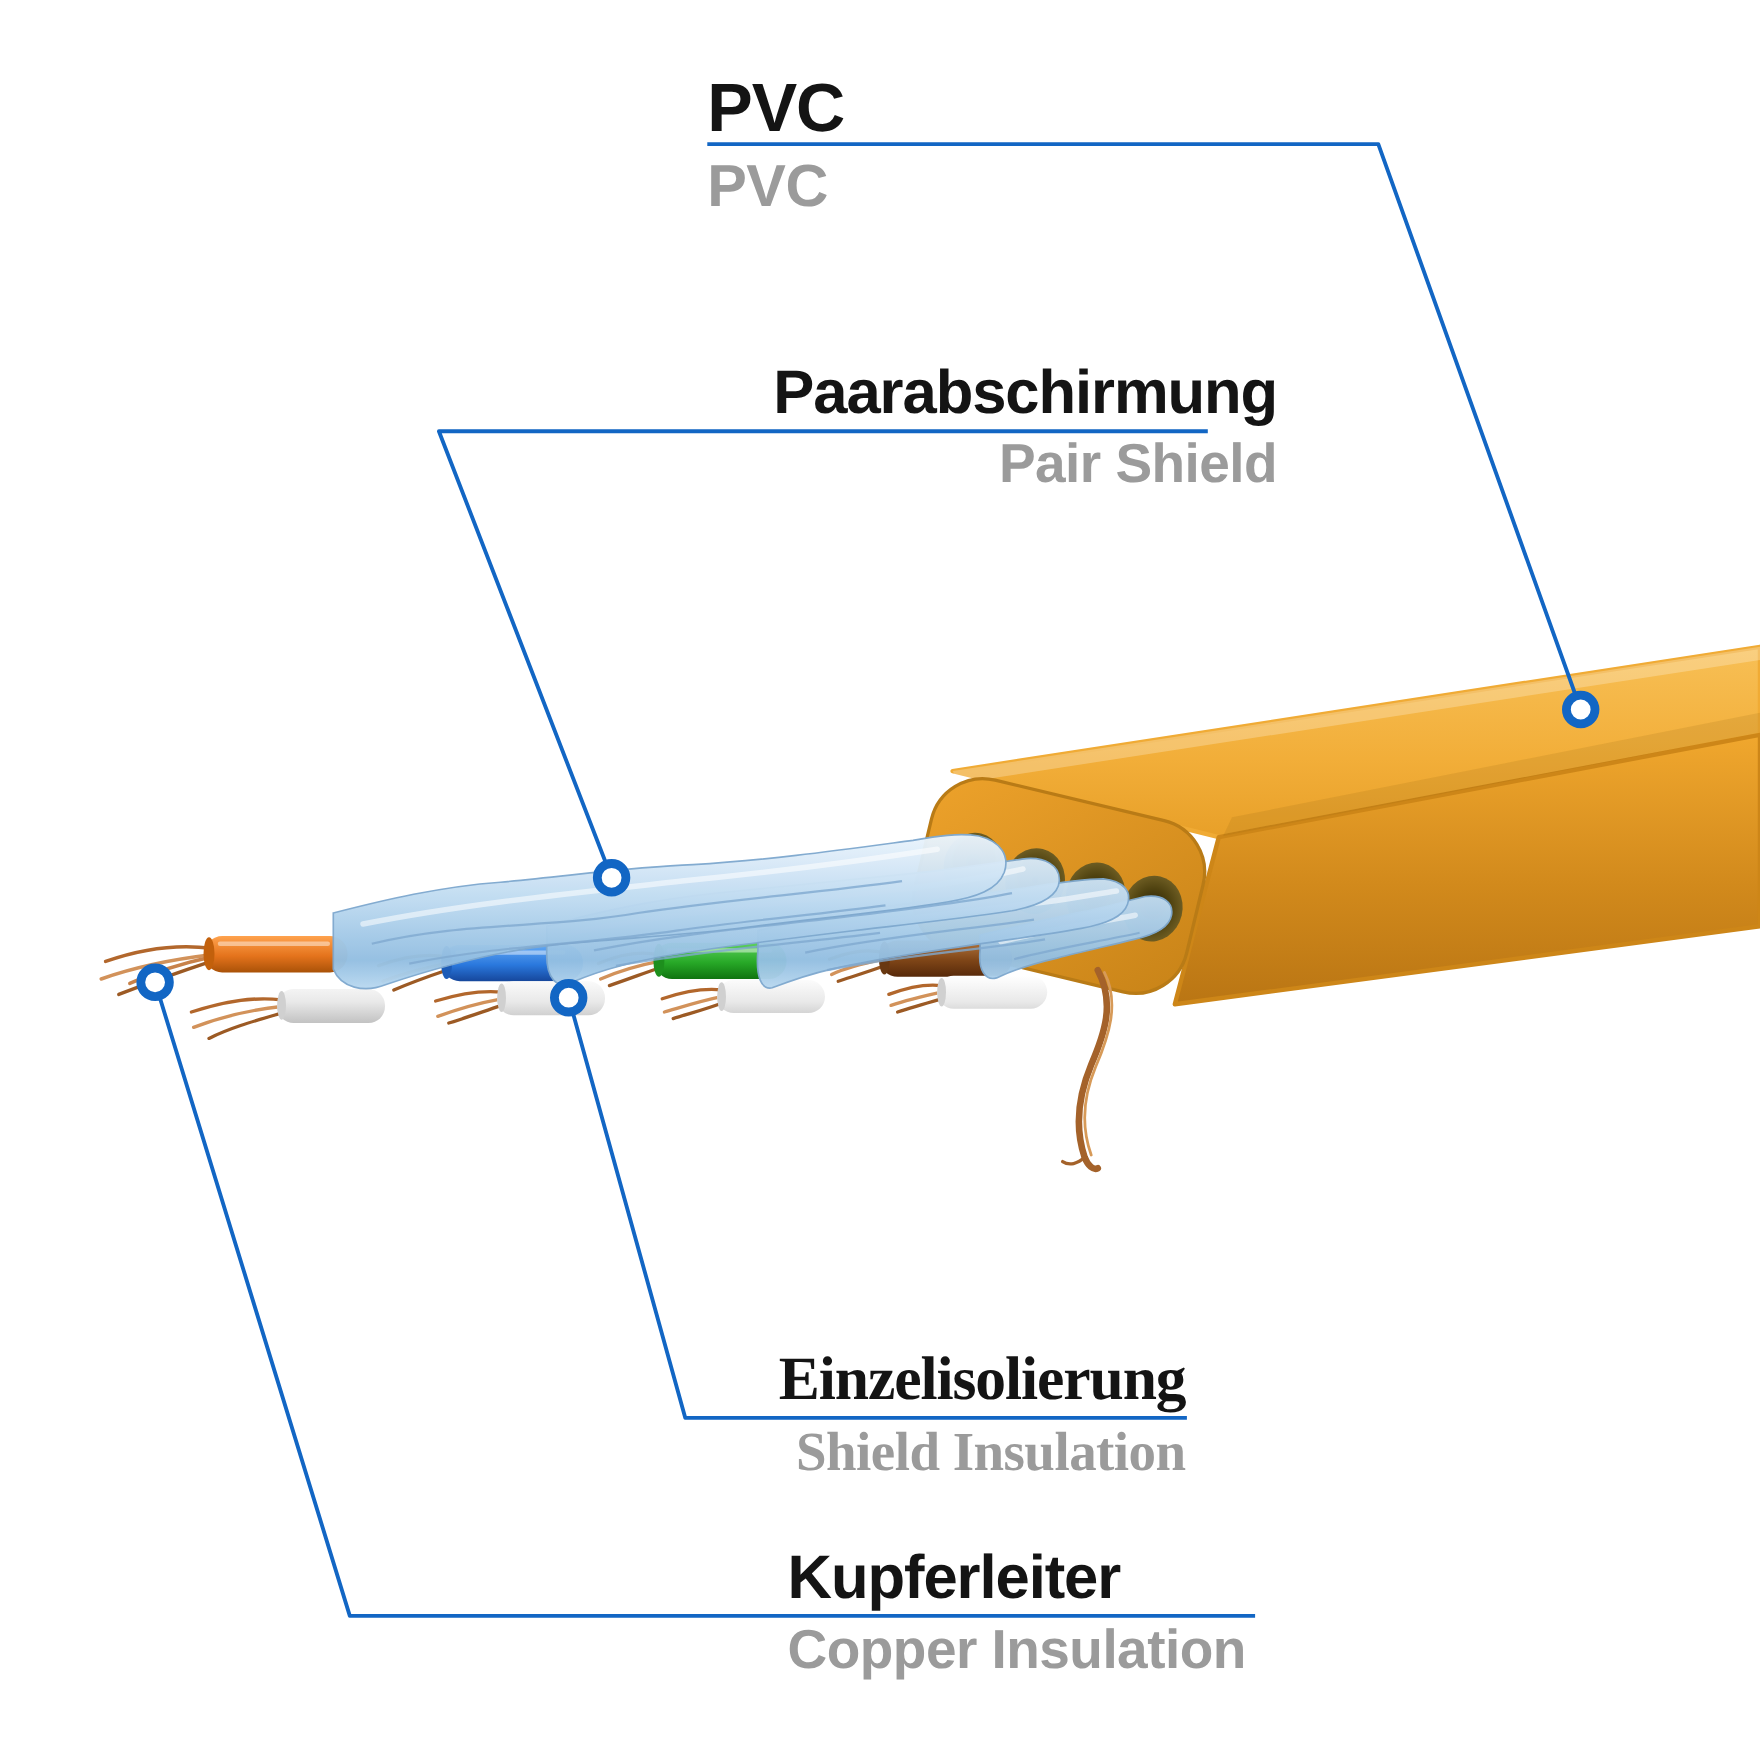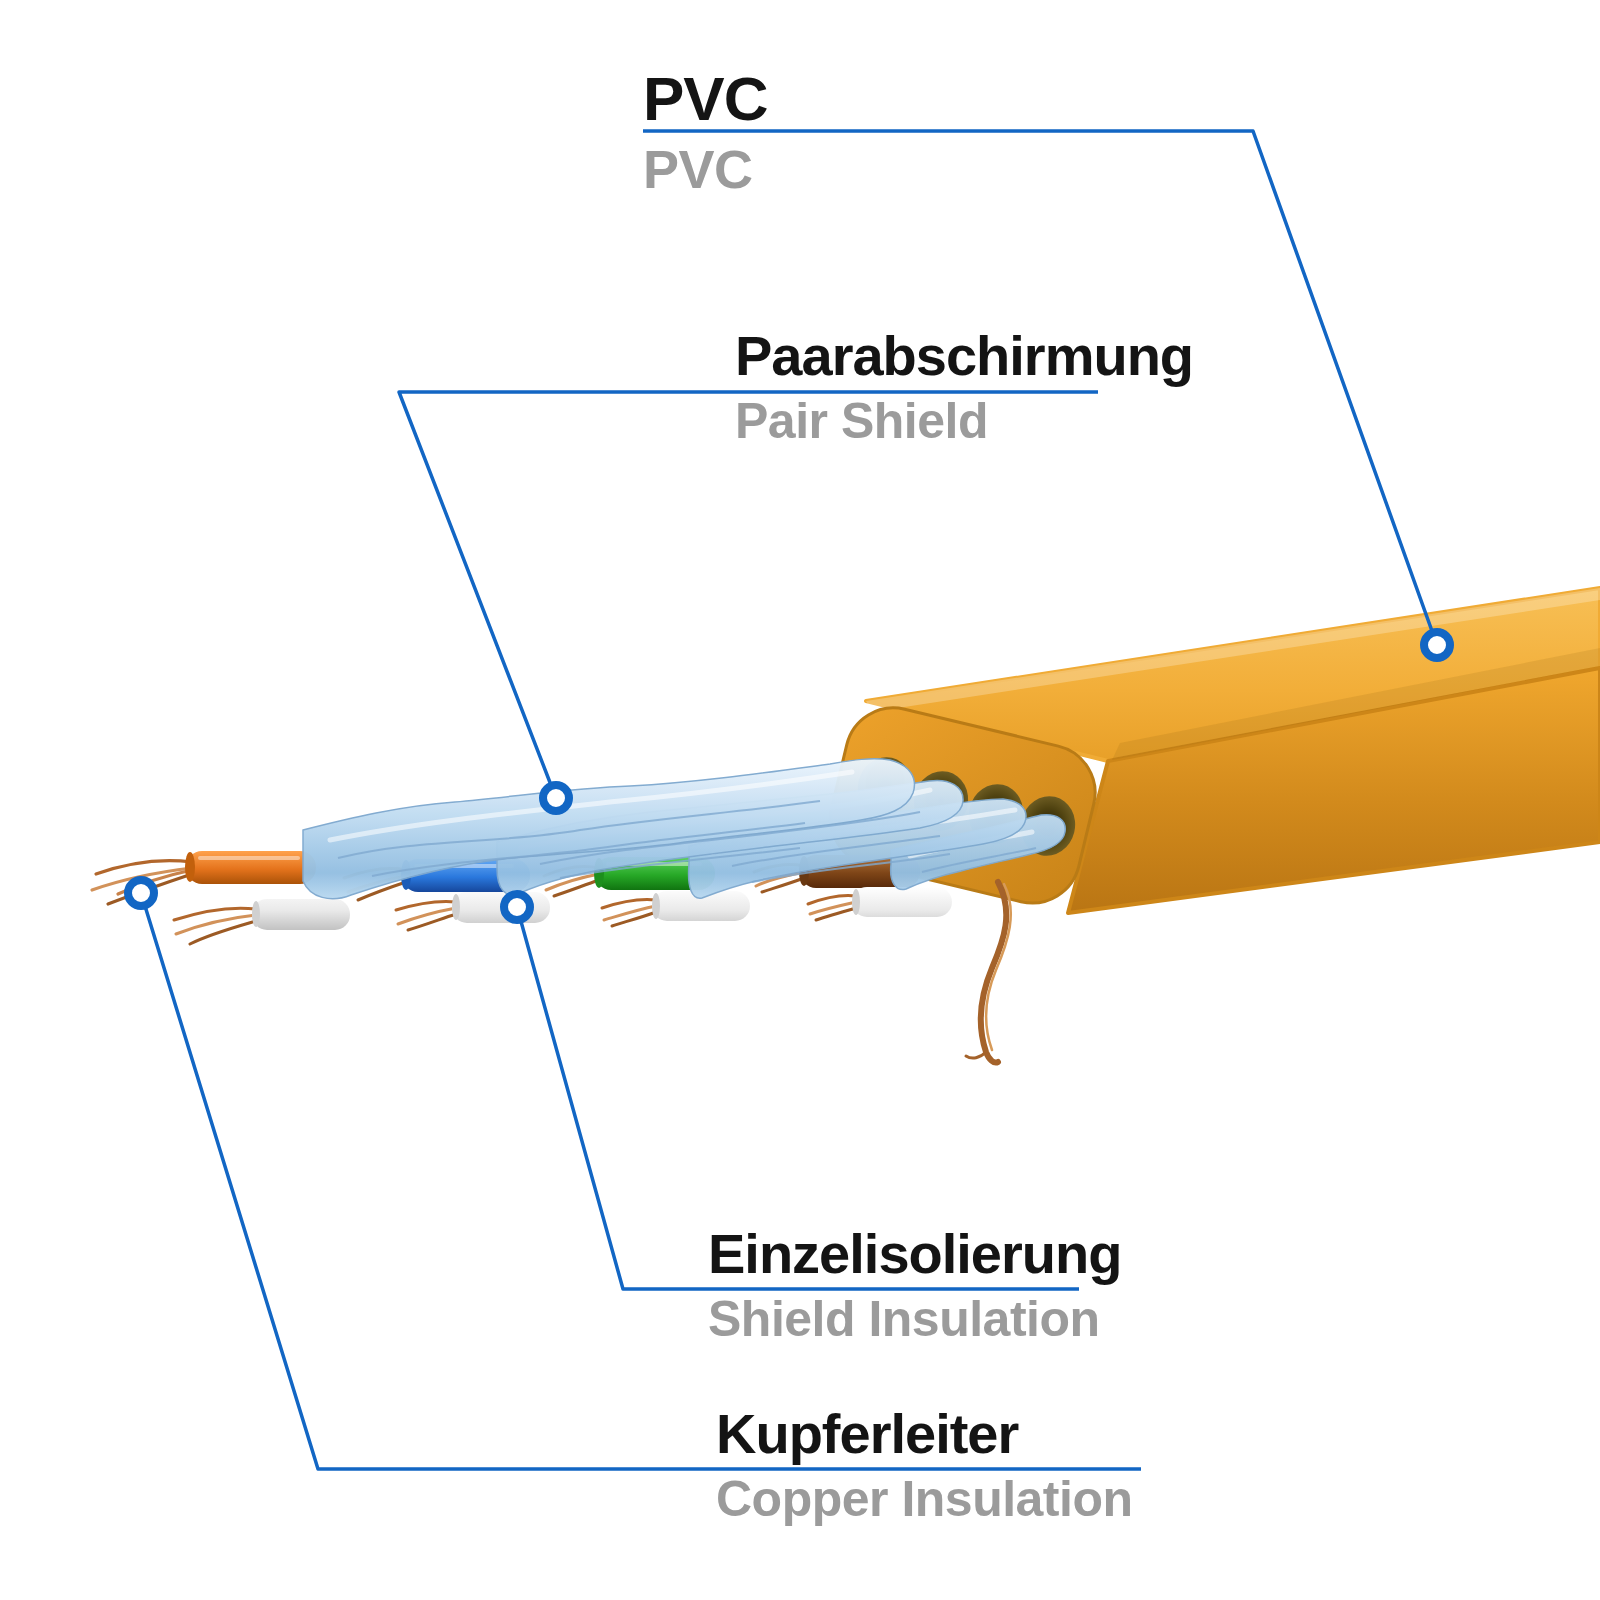--- a/index.html
+++ b/index.html
@@ -4,21 +4,21 @@
 <style>
   html,body{margin:0;padding:0;background:#fff;}
   body{width:1600px;height:1600px;position:relative;overflow:hidden;
        font-family:"Liberation Sans", sans-serif;}
   .scene{position:absolute;inset:0;width:1556px;height:1600px;}
   svg.illustration{position:absolute;left:0;top:0;}
   .label{position:absolute;white-space:nowrap;}
   .label .title{font-weight:700;color:#141414;letter-spacing:-1px;line-height:1;}
   .label .subtitle{font-weight:700;color:#9b9b9b;letter-spacing:-0.5px;line-height:1;margin-top:12px;}
   .t62{font-size:62px;} .t56{font-size:56px;}
-  .s54{font-size:54px;} .s50{font-size:50px;}
+  .s54{font-size:54px;} .s50{font-size:50px;text-align:right;}
 </style>
 </head>
 <body>
 
 <div class="scene">
 
 <svg class="illustration" width="1600" height="1600" viewBox="0 0 1600 1600">
   <defs>
     <linearGradient id="topGrad" x1="0" y1="580" x2="0" y2="780" gradientUnits="userSpaceOnUse">
       <stop offset="0" stop-color="#f8c158"></stop>
@@ -191,26 +191,26 @@
     <circle cx="517" cy="907" r="13" fill="#ffffff" stroke-width="8" stroke="#1266c4"></circle>
     <circle cx="141" cy="893" r="13" fill="#ffffff" stroke-width="8" stroke="#1266c4"></circle>
   </g>
 </svg>
 
 <div class="label" style="left:643px;top:68px;">
   <div class="title t62">PVC</div>
   <div class="subtitle s54">PVC</div>
 </div>
 
-<div class="label" style="left:703px;top:328px;margin-left:32px;">
+<div class="label" style="left:703px;top:328px;">
   <div class="title t56">Paarabschirmung</div>
   <div class="subtitle s50">Pair Shield</div>
 </div>
 
-<div class="label" style="left:708px;top:1226px;">
+<div class="label" style="left:708px;top:1226px;font-family:Liberation Serif, serif;">
   <div class="title t56">Einzelisolierung</div>
   <div class="subtitle s50">Shield Insulation</div>
 </div>
 
 <div class="label" style="left:716px;top:1406px;">
   <div class="title t56">Kupferleiter</div>
   <div class="subtitle s50">Copper Insulation</div>
 </div>
 
 </div>

